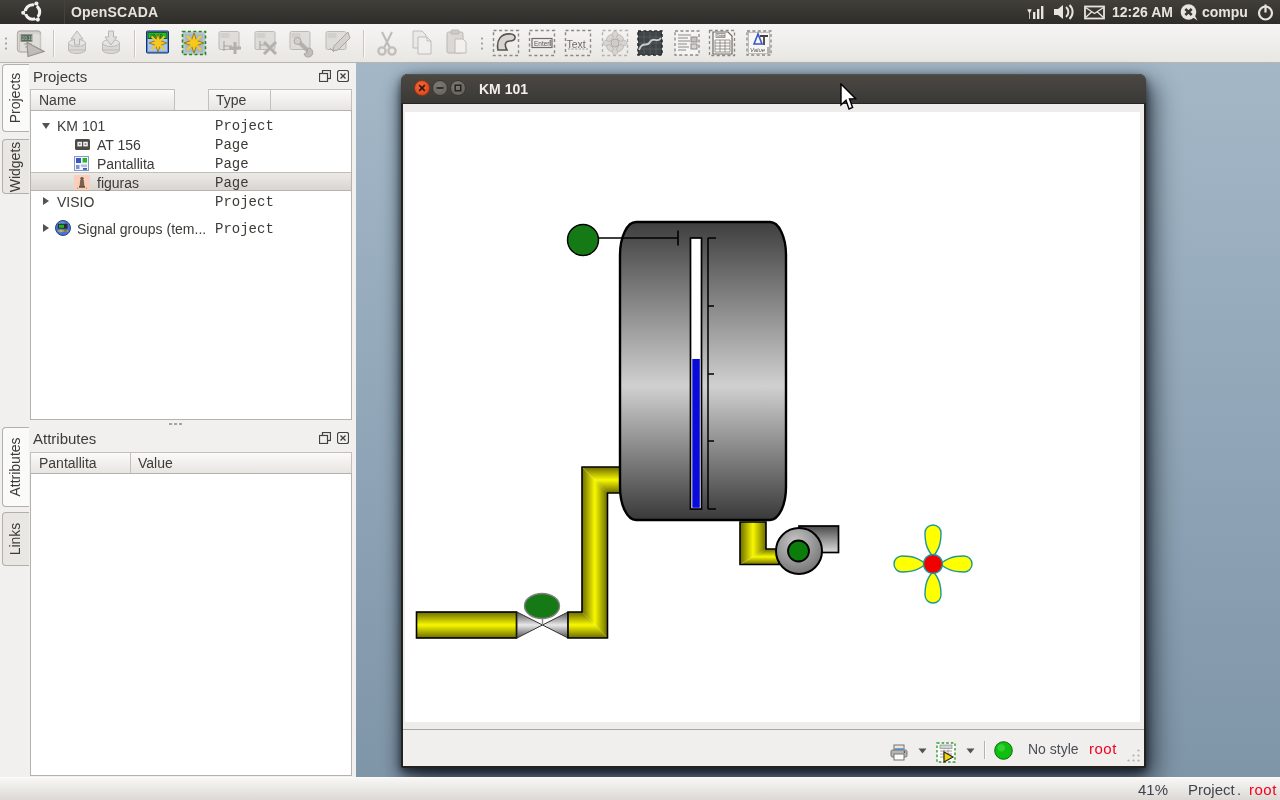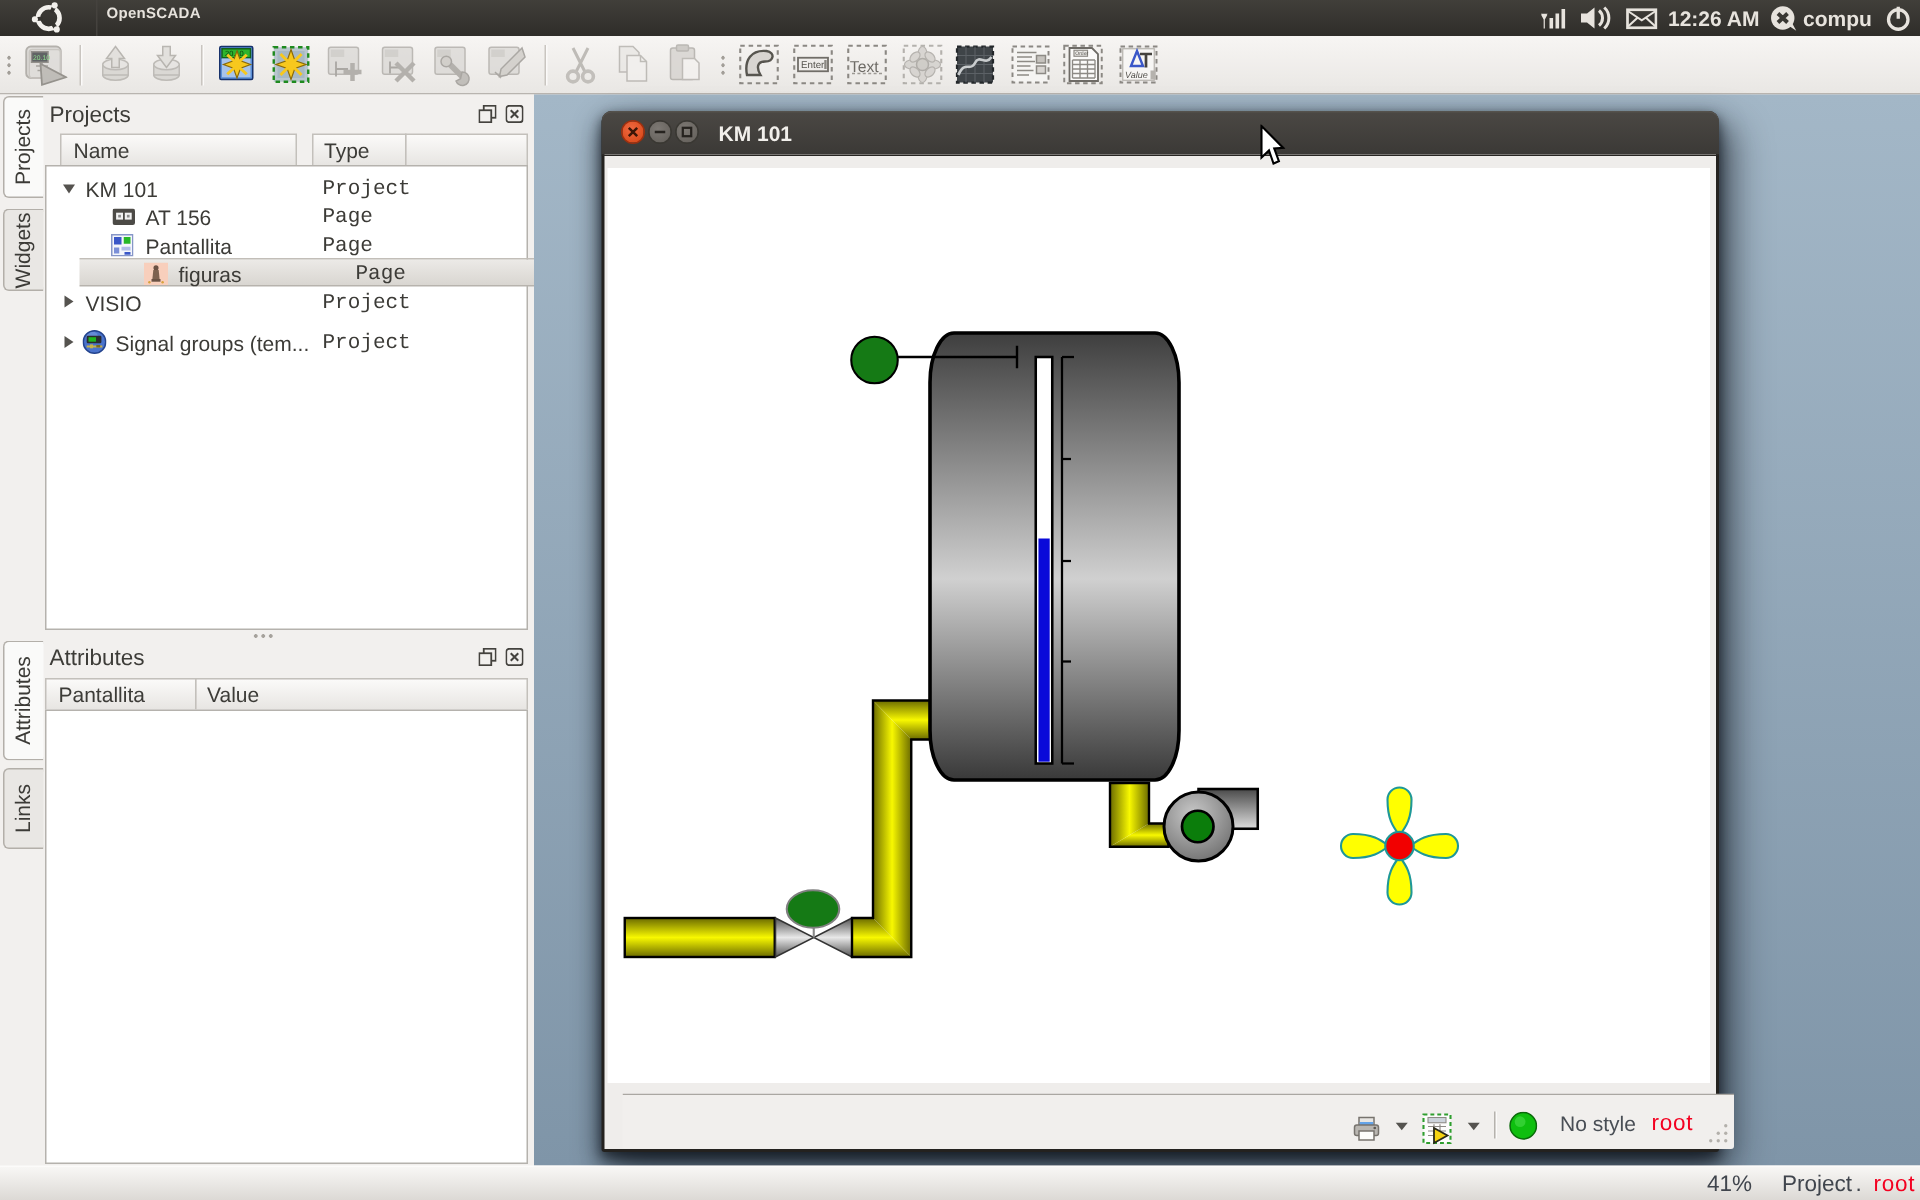--- a/index.html
+++ b/index.html
@@ -3,21 +3,21 @@
 <meta charset="utf-8">
 <style>
 * { margin:0; padding:0; box-sizing:border-box; }
 html,body { width:1280px; height:800px; overflow:hidden; font-family:"Liberation Sans", sans-serif; }
 body { position:relative; background:#f2f0ee; }
 .abs { position:absolute; }
 
 
 #topbar { position:absolute; left:0; top:0; width:1280px; height:24px;
   background:linear-gradient(#413f3a,#2f2d29); color:#e7e3dd; }
-#topbar .title { position:absolute; left:71px; top:4px; font-size:10px; font-weight:bold; letter-spacing:0.2px; }
+#topbar .title { position:absolute; left:71px; top:4px; font-size:14px; font-weight:bold; letter-spacing:0.2px; }
 #topbar .clock { position:absolute; left:1112px; top:4px; font-size:14px; font-weight:bold; }
 #topbar .user  { position:absolute; left:1202px; top:4px; font-size:14px; font-weight:bold; }
 #topbar .vsep { position:absolute; left:64px; top:0; width:1px; height:24px; background:#45423e; }
 
 
 #toolbar { position:absolute; left:0; top:24px; width:1280px; height:39px;
   background:linear-gradient(#f7f5f3,#e9e7e4); border-bottom:1px solid #b8b4af; }
 .tbsep { position:absolute; top:6px; width:1px; height:27px; background:#c9c5c0; box-shadow:1px 0 0 #fbfaf9; }
 .tbhandle { position:absolute; top:12px; width:4px; height:16px;
   background-image:radial-gradient(circle, #a29e98 1px, transparent 1.2px);
@@ -35,38 +35,38 @@
 .docktitle { position:absolute; left:33px; font-size:15px; color:#3d3c38; }
 .dockbtn { position:absolute; width:12px; height:12px; }
 .thead { position:absolute; background:linear-gradient(#fbfaf9,#e7e5e2); border:1px solid #c3c0bb; }
 .thead .lbl { position:absolute; top:2px; font-size:14px; color:#3d3c38; }
 .whitebox { position:absolute; background:#ffffff; border:1px solid #b5b2ad; }
 
 
 .trow { position:absolute; left:0; height:19px; width:100%; font-size:14px; color:#3c3b37; }
 .trow .nm { position:absolute; top:2px; }
 .trow .ty { position:absolute; left:184px; top:2px;font-family:Liberation Mono, monospace; }
-.sel { background:linear-gradient(#eceae7,#d9d6d1); border-top:1px solid #c2beb8; border-bottom:1px solid #b7b3ad;margin-left:22px; }
+.sel { background:linear-gradient(#eceae7,#d9d6d1); border-top:1px solid #c2beb8; border-bottom:1px solid #b7b3ad; }
 .exp-open { position:absolute; width:0; height:0; border-left:4px solid transparent; border-right:4px solid transparent; border-top:6px solid #55534f; top:7px; }
 .exp-closed { position:absolute; width:0; height:0; border-top:4px solid transparent; border-bottom:4px solid transparent; border-left:6px solid #55534f; top:5px; }
 
 
 #mdi { position:absolute; left:356px; top:63px; width:924px; height:714px;
   background:linear-gradient(#a3b7c7,#7f95a8); }
 
 
 #win { position:absolute; left:45px; top:11px; width:745px; height:694px;
   background:#efedeb; border:2px solid #24221f; border-radius:7px 7px 2px 2px;
   box-shadow:0 8px 18px rgba(12,18,26,0.72), 0 3px 7px rgba(12,18,26,0.55), 12px 10px 24px rgba(12,18,26,0.4); }
 #wtitle { position:absolute; left:-2px; top:-2px; width:745px; height:30px;
   background:linear-gradient(#4b4844,#3b3936); border-radius:7px 7px 0 0;
   border-bottom:1px solid #282623; box-shadow:inset 0 1px 0 #55524d; }
 #wtitle .t { position:absolute; left:78px; top:7px; font-size:14px; font-weight:bold; color:#f1efeb; }
 .wbtn { position:absolute; top:6px; width:16px; height:16px; border-radius:50%; }
-#wstatus { position:absolute; left:12px; top:653px; width:741px; height:37px; background:#f1efed;
+#wstatus { position:absolute; left:0px; top:653px; width:741px; height:37px; background:#f1efed;
   border-top:1px solid #aaa7a2; border-radius:0 0 2px 2px; }
 #canvas { position:absolute; left:2px; top:36px; width:735px; height:610px; background:#fff; }
 
 
 #statusbar { position:absolute; left:0; top:777px; width:1280px; height:23px;
   background:linear-gradient(#f8f7f5,#dcd9d5); border-top:1px solid #fcfbfa; font-size:15px; color:#40454d; }
 </style>
 </head>
 <body>
 
@@ -295,21 +295,21 @@
 
   <div class="docktitle" style="top:5px">Projects</div>
   <svg class="dockbtn" style="left:319px;top:7px" viewBox="0 0 12 12">
     <rect x="3.5" y="0.5" width="8" height="8" fill="none" stroke="#44423e" stroke-width="1.2"></rect>
     <rect x="0.5" y="3.5" width="8" height="8" fill="#f2f0ee" stroke="#44423e" stroke-width="1.2"></rect>
   </svg>
   <svg class="dockbtn" style="left:337px;top:7px" viewBox="0 0 12 12">
     <rect x="0.5" y="0.5" width="11" height="11" rx="2" fill="none" stroke="#44423e" stroke-width="1.2"></rect>
     <path d="M3.5 3.5 L8.5 8.5 M8.5 3.5 L3.5 8.5" stroke="#44423e" stroke-width="1.4"></path>
   </svg>
-  <div class="thead" style="left:40px;top:26px;width:158px;height:22px">
+  <div class="thead" style="left:30px;top:26px;width:145px;height:22px">
       <div class="lbl" style="left:8px">Name</div>
     </div>
   <div class="thead" style="left:208px;top:26px;width:63px;height:22px">
       <div class="lbl" style="left:7px">Type</div>
     </div>
   <div class="thead" style="left:270px;top:26px;width:82px;height:22px"></div>
   <div class="whitebox" style="left:30px;top:47px;width:322px;height:310px">
     <div class="trow" style="top:5px">
       <div class="exp-open" style="left:11px"></div>
       <div class="nm" style="left:26px">KM 101</div>

